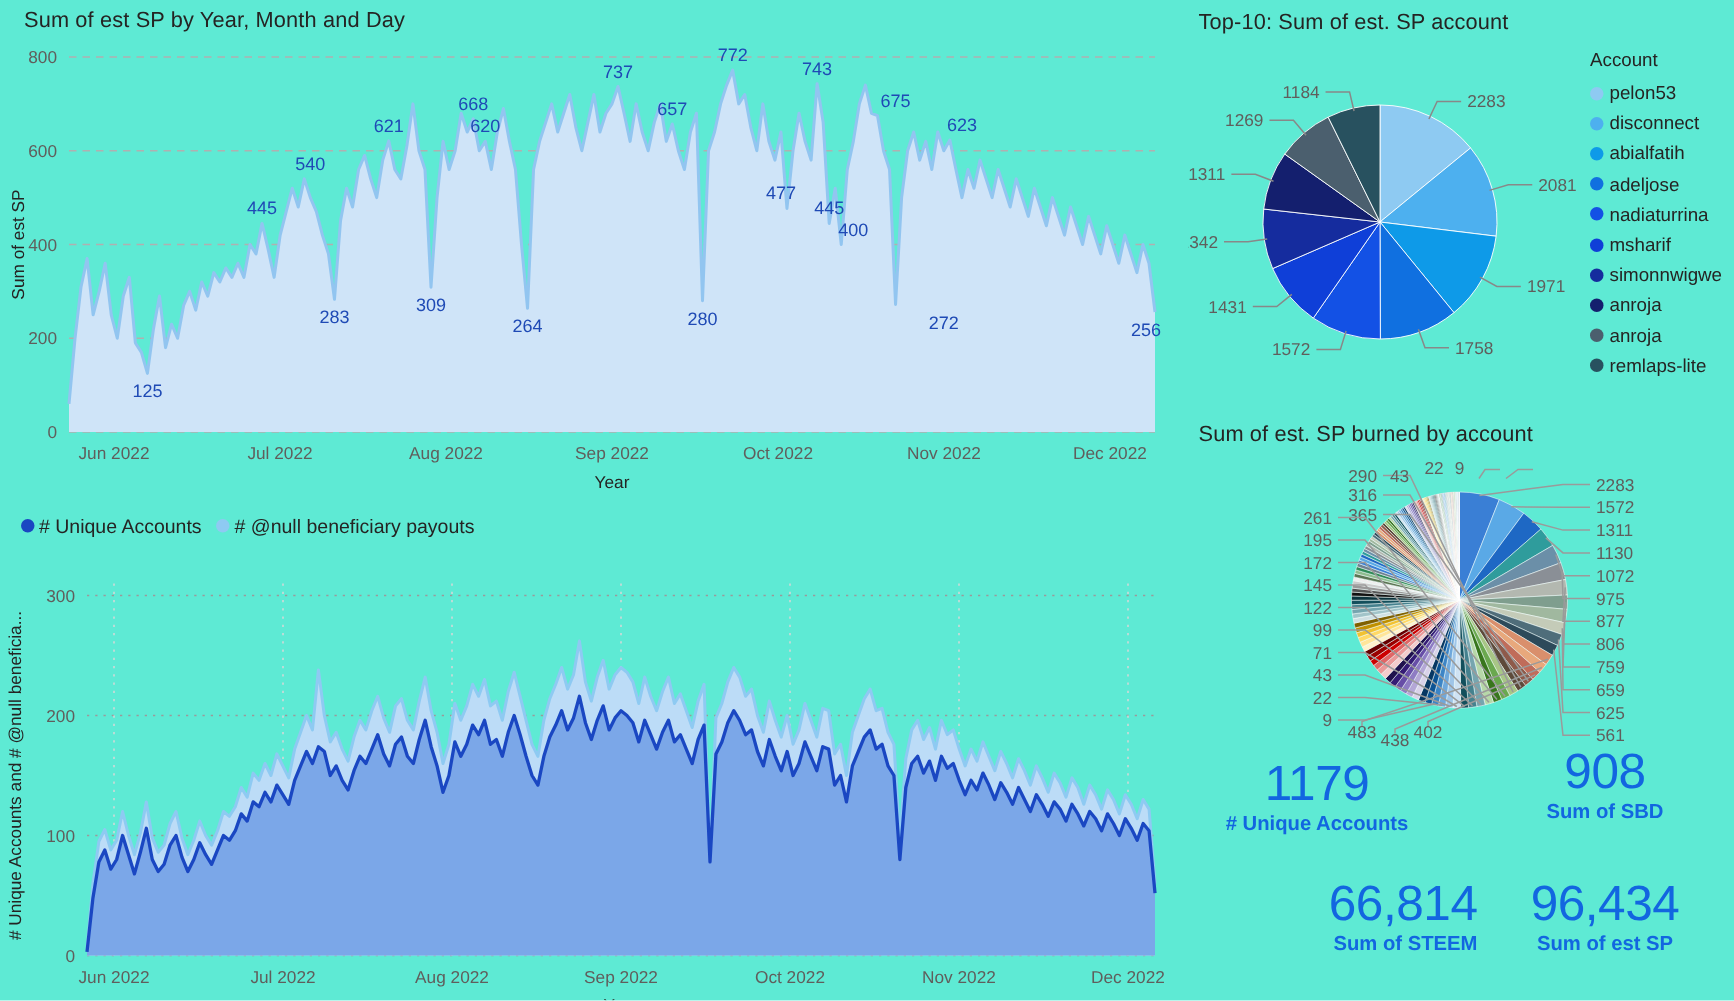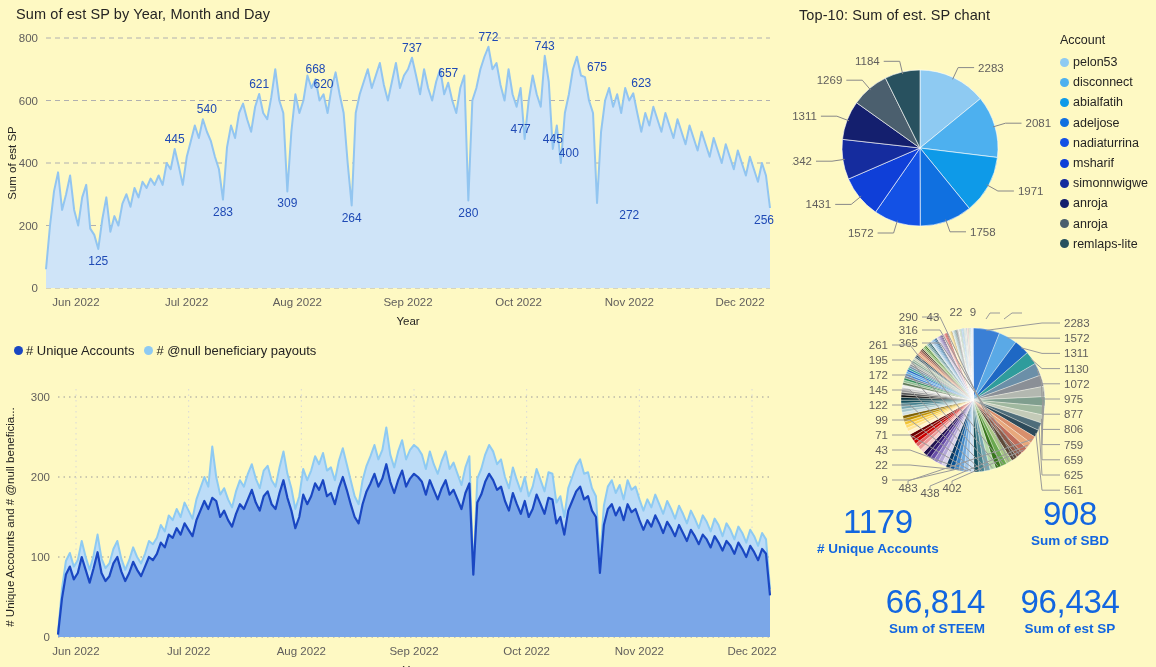--- a/index.html
+++ b/index.html
@@ -5,21 +5,21 @@
   html, body {
     margin: 0; padding: 0;
     background: #ffffff;
     font-family: "Liberation Sans", sans-serif;
   }
   #root {
     position: relative;
     width: 1156px;
     height: 667px;
     overflow: hidden;
-    background: #fef9c3;
+    background: #5eead4;
   }
   .panel { position: absolute; }
   .panel-title {
     font-size: 14.5px;
     color: #252423;
     font-weight: 400;
     letter-spacing: 0.1px;
     white-space: nowrap;
   }
   .tick-text { font-size: 11.5px; fill: #605e5c; }
@@ -179,21 +179,21 @@
         <text x="414" y="298" text-anchor="middle" class="tick-text">Sep 2022</text>
         <text x="526.6666666666666" y="298" text-anchor="middle" class="tick-text">Oct 2022</text>
         <text x="639.3333333333334" y="298" text-anchor="middle" class="tick-text">Nov 2022</text>
         <text x="752" y="298" text-anchor="middle" class="tick-text">Dec 2022</text>
         <text x="414" y="317" text-anchor="middle" class="axis-title-svg">Year</text>
         <text x="14" y="160" text-anchor="middle" class="axis-title-svg" transform="rotate(-90 14 160)"># Unique Accounts and # @null beneficia...</text>
       </svg>
   </div>
 
   <div class="panel" style="left:790px; top:0; width:366px; height:292px;">
-    <div class="panel-title" style="position:absolute; left:9px; top:7px;">Top-10: Sum of est. SP chant</div>
+    <div class="panel-title" style="position:absolute; left:9px; top:7px;">Top-10: Sum of est. SP account</div>
     <svg id="svg-pie10" width="270" height="250" style="position:absolute; left:2px; top:30px;">
         <path d="M128 118 L128.00 40.00 A78 78 0 0 1 188.38 68.62 Z" fill="#8ecaf2" stroke="#ffffff" stroke-width="0.6"></path>
         <path d="M128 118 L188.38 68.62 A78 78 0 0 1 205.42 127.46 Z" fill="#4db0ef" stroke="#ffffff" stroke-width="0.6"></path>
         <path d="M128 118 L205.42 127.46 A78 78 0 0 1 177.34 178.41 Z" fill="#0e9ae8" stroke="#ffffff" stroke-width="0.6"></path>
         <path d="M128 118 L177.34 178.41 A78 78 0 0 1 128.24 196.00 Z" fill="#1070e0" stroke="#ffffff" stroke-width="0.6"></path>
         <path d="M128 118 L128.24 196.00 A78 78 0 0 1 83.54 182.09 Z" fill="#1351e5" stroke="#ffffff" stroke-width="0.6"></path>
         <path d="M128 118 L83.54 182.09 A78 78 0 0 1 56.44 149.04 Z" fill="#0f3fd8" stroke="#ffffff" stroke-width="0.6"></path>
         <path d="M128 118 L56.44 149.04 A78 78 0 0 1 50.48 109.35 Z" fill="#152c9e" stroke="#ffffff" stroke-width="0.6"></path>
         <path d="M128 118 L50.48 109.35 A78 78 0 0 1 64.50 72.71 Z" fill="#141f6e" stroke="#ffffff" stroke-width="0.6"></path>
         <path d="M128 118 L64.50 72.71 A78 78 0 0 1 93.43 48.08 Z" fill="#4b5f6e" stroke="#ffffff" stroke-width="0.6"></path>
@@ -260,20 +260,21 @@
           </div>
           <div class="pie-legend-item">
             <span class="pie-legend-dot" style="background: rgb(40, 81, 95);"></span>
             <span>remlaps-lite</span>
           </div>
         </div>
     </div>
   </div>
 
   <div class="panel" style="left:790px; top:280px; width:366px; height:225px;">
+    <div class="panel-title" style="position:absolute; left:9px; top:2px;">Sum of est. SP burned by account</div>
     <svg id="svg-pieall" width="366" height="195" style="position:absolute; left:0; top:25px;">
         <path d="M183 95 L183.00 23.00 A72 72 0 0 1 209.53 28.07 Z" fill="#3a7fd5" stroke="#ffffff" stroke-width="0.35"></path>
         <path d="M183 95 L209.53 28.07 A72 72 0 0 1 225.84 37.13 Z" fill="#5aa9e6" stroke="#ffffff" stroke-width="0.35"></path>
         <path d="M183 95 L225.84 37.13 A72 72 0 0 1 237.28 47.70 Z" fill="#1e68c4" stroke="#ffffff" stroke-width="0.35"></path>
         <path d="M183 95 L237.28 47.70 A72 72 0 0 1 245.13 58.61 Z" fill="#2f9c9c" stroke="#ffffff" stroke-width="0.35"></path>
         <path d="M183 95 L245.13 58.61 A72 72 0 0 1 250.57 70.13 Z" fill="#6b8fa8" stroke="#ffffff" stroke-width="0.35"></path>
         <path d="M183 95 L250.57 70.13 A72 72 0 0 1 253.68 81.30 Z" fill="#8a8f96" stroke="#ffffff" stroke-width="0.35"></path>
         <path d="M183 95 L253.68 81.30 A72 72 0 0 1 254.92 91.65 Z" fill="#b3b8b0" stroke="#ffffff" stroke-width="0.35"></path>
         <path d="M183 95 L254.92 91.65 A72 72 0 0 1 254.73 101.24 Z" fill="#7f9e8e" stroke="#ffffff" stroke-width="0.35"></path>
         <path d="M183 95 L254.73 101.24 A72 72 0 0 1 253.38 110.17 Z" fill="#a0b89f" stroke="#ffffff" stroke-width="0.35"></path>

